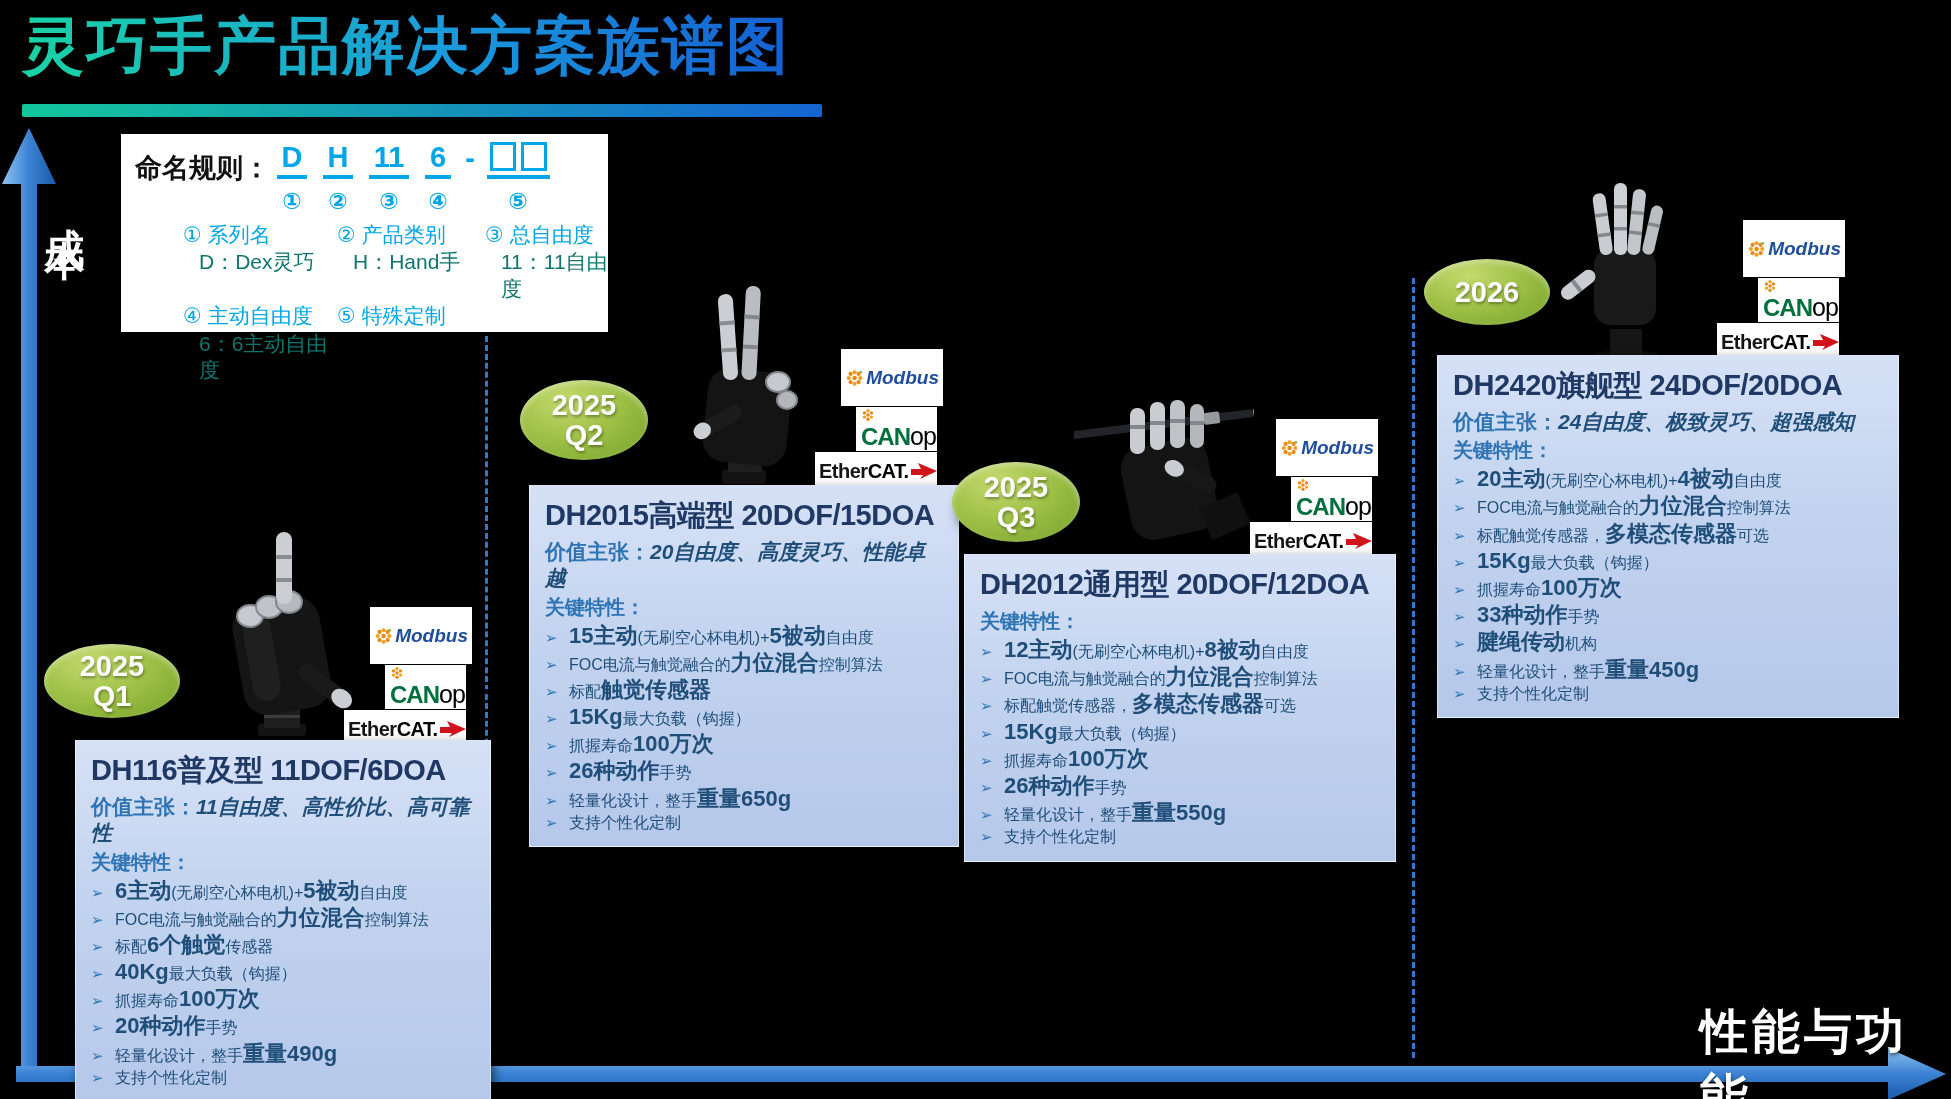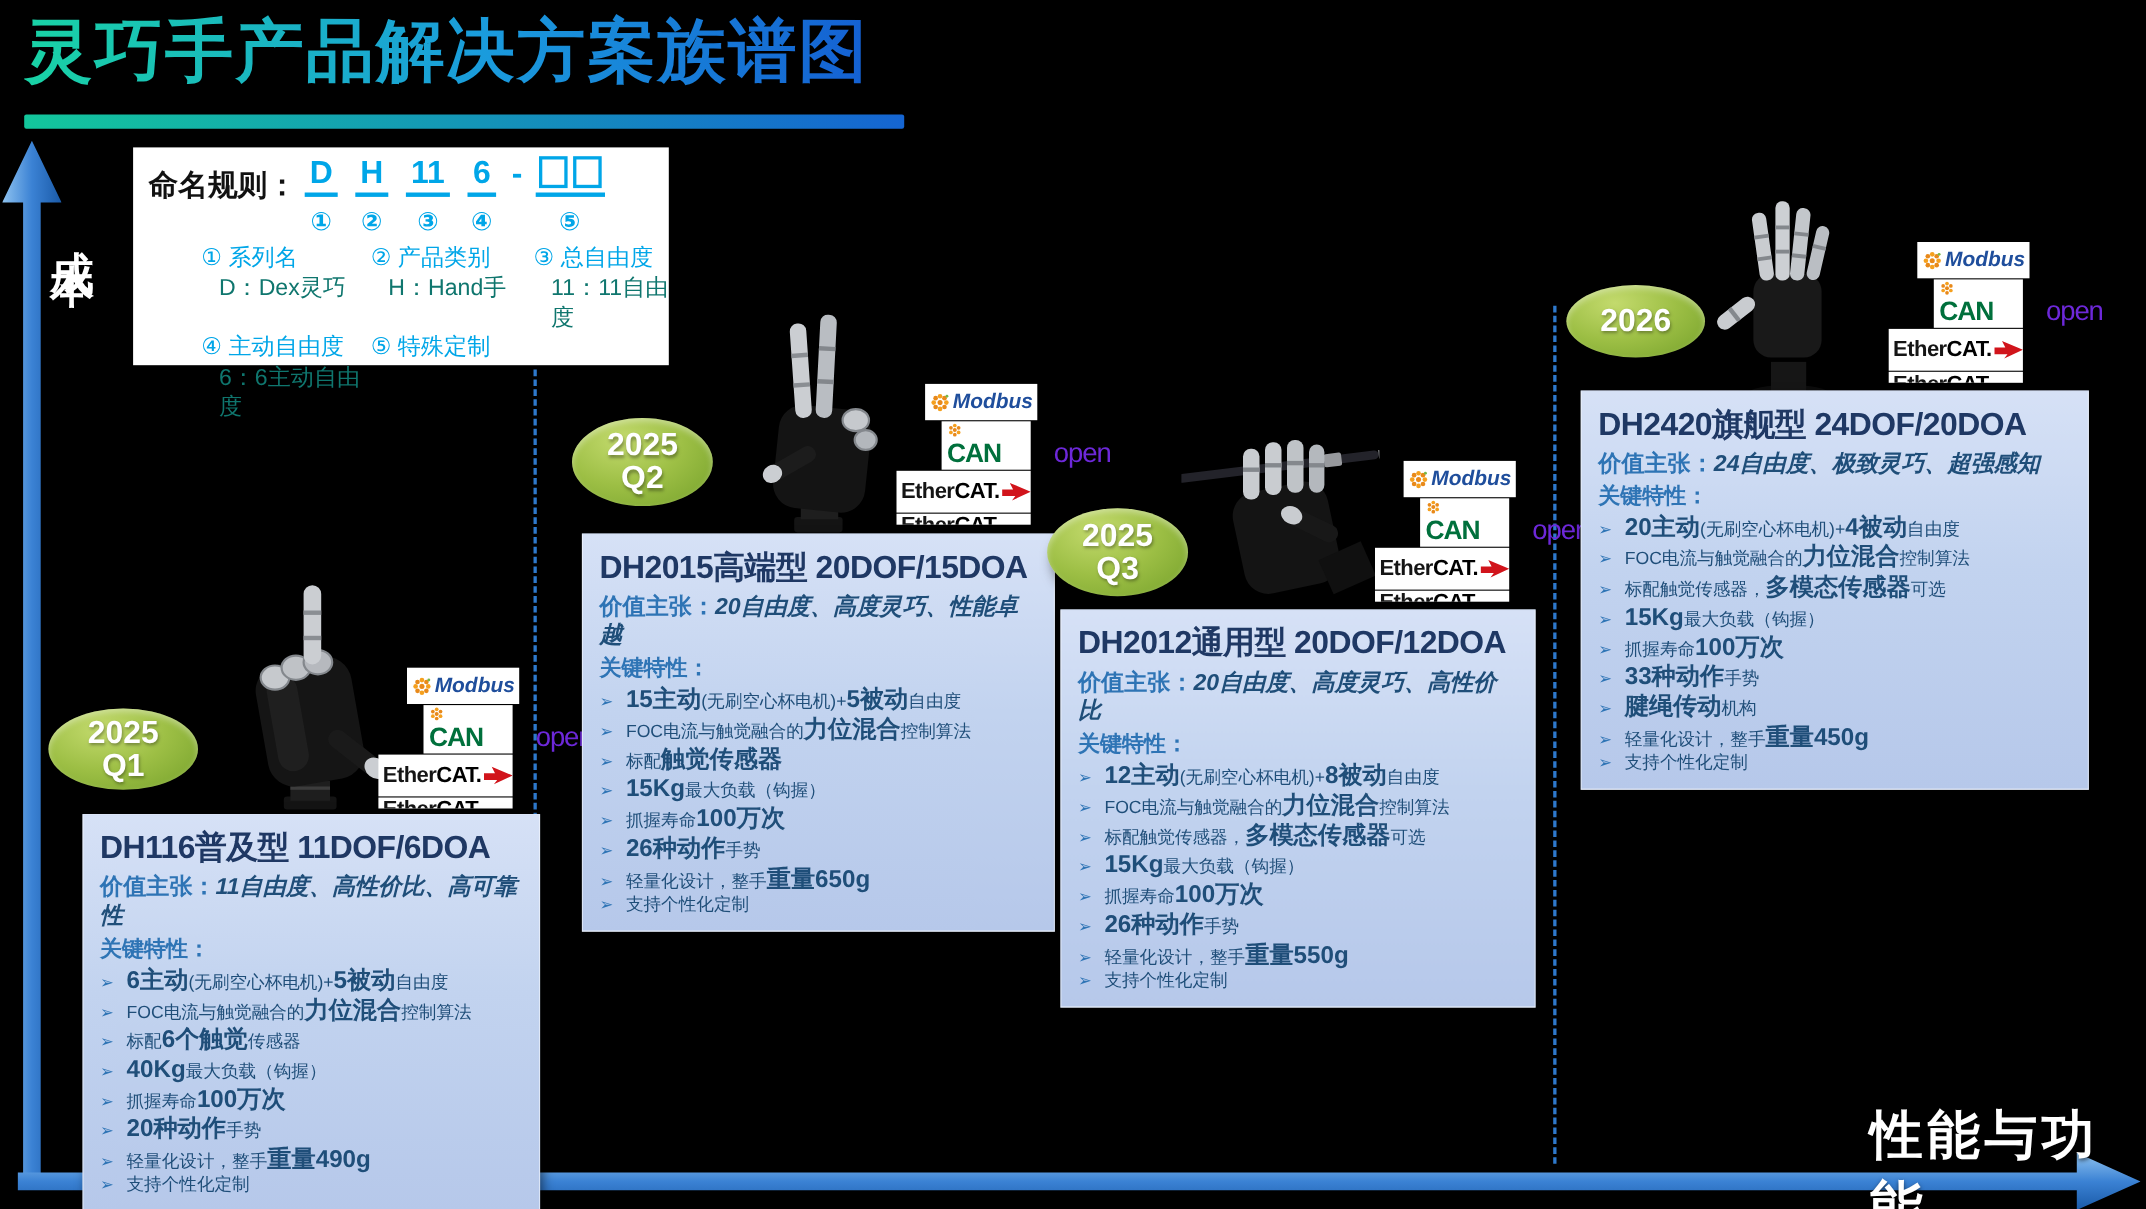--- a/index.html
+++ b/index.html
@@ -77,26 +77,26 @@
     box-shadow:6px 8px 12px rgba(0,0,0,.65), inset 0 3px 6px rgba(255,255,255,.4);}
   .badge-year,.badge-quarter{color:#fff;font-weight:800;font-size:29px;line-height:1.04;
     text-shadow:1px 2px 3px rgba(0,0,0,.35);}
 
   
   .hand svg{width:100%;height:100%;}
 
   
   .logos{width:122px;}
   .logo-row{background:#fff;display:flex;align-items:center;margin-top:1px;}
-  .logo-modbus{width:94px;margin-left:26px;height:33px;padding:0 4px;gap:2px;justify-content:flex-end;}
+  .logo-modbus{width:94px;margin-left:26px;height:33px;padding:12px 4px;gap:2px;justify-content:flex-end;}
   .modbus-text{font-style:italic;font-weight:700;color:#1f4e9c;font-size:19px;}
   .logo-canopen{height:40px;padding:2px 5px 2px;align-items:flex-end;position:relative;margin-left:41px;}
   .logo-canopen .flower-sm{position:absolute;top:1px;left:5px;}
   .can-text{color:#00703c;font-weight:900;font-size:24px;letter-spacing:-1px;line-height:1;}
-  .open-text{color:#6d28d9;font-weight:400;font-size:25px;letter-spacing:-1px;line-height:1;padding-left:48px;}
+  .open-text{color:#000000;font-weight:400;font-size:25px;letter-spacing:-1px;line-height:1;}
   .logo-ethercat{height:38px;padding:0 4px;}
   .ether-text{color:#151515;font-weight:600;font-size:20px;letter-spacing:-0.5px;}
   .cat-text{color:#000;font-weight:900;font-size:20px;letter-spacing:-0.5px;}
   .ecat-arrow{margin-left:2px;flex:0 0 auto;}
   .logo-clip{height:10px;overflow:hidden;background:#fff;padding:0 4px;display:flex;margin-top:1px;}
 
   
   .card{background:linear-gradient(180deg,#d6e1f6 0%,#c2d3ef 45%,#b6c8ea 100%);
     border:1px solid rgba(250,252,255,.55);box-shadow:3px 4px 10px rgba(0,0,0,.55);
     padding:10px 15px 12px;}
@@ -477,23 +477,20 @@
           <polygon points="0,13 12,13 9,17 26,9 7,1 10,7 0,7" fill="#d1141b"></polygon>
         </svg>
       </div>
       <div class="logo-clip">
         <span class="ether-text">Ether</span>
           <span class="cat-text">CAT.</span>
       </div>
     </div>
     <div class="card">
       <div class="card-title">DH2012通用型 20DOF/12DOA</div>
-      <div class="card-value">
-        <span class="value-label">价值主张：</span><span class="value-text">20自由度、高度灵巧、高性价比</span>
-      </div>
       <div class="features-label">关键特性：</div>
       <ul class="feature-list">
           <li>
             <span class="arrow">➢</span>
             <span class="bullet-text"><span class="seg-em">12主动</span><span class="seg">(无刷空心杯电机)+</span><span class="seg-em">8被动</span><span class="seg">自由度</span></span>
           </li>
           <li>
             <span class="arrow">➢</span>
             <span class="bullet-text"><span class="seg">FOC电流与触觉融合的</span><span class="seg-em">力位混合</span><span class="seg">控制算法</span></span>
           </li>

